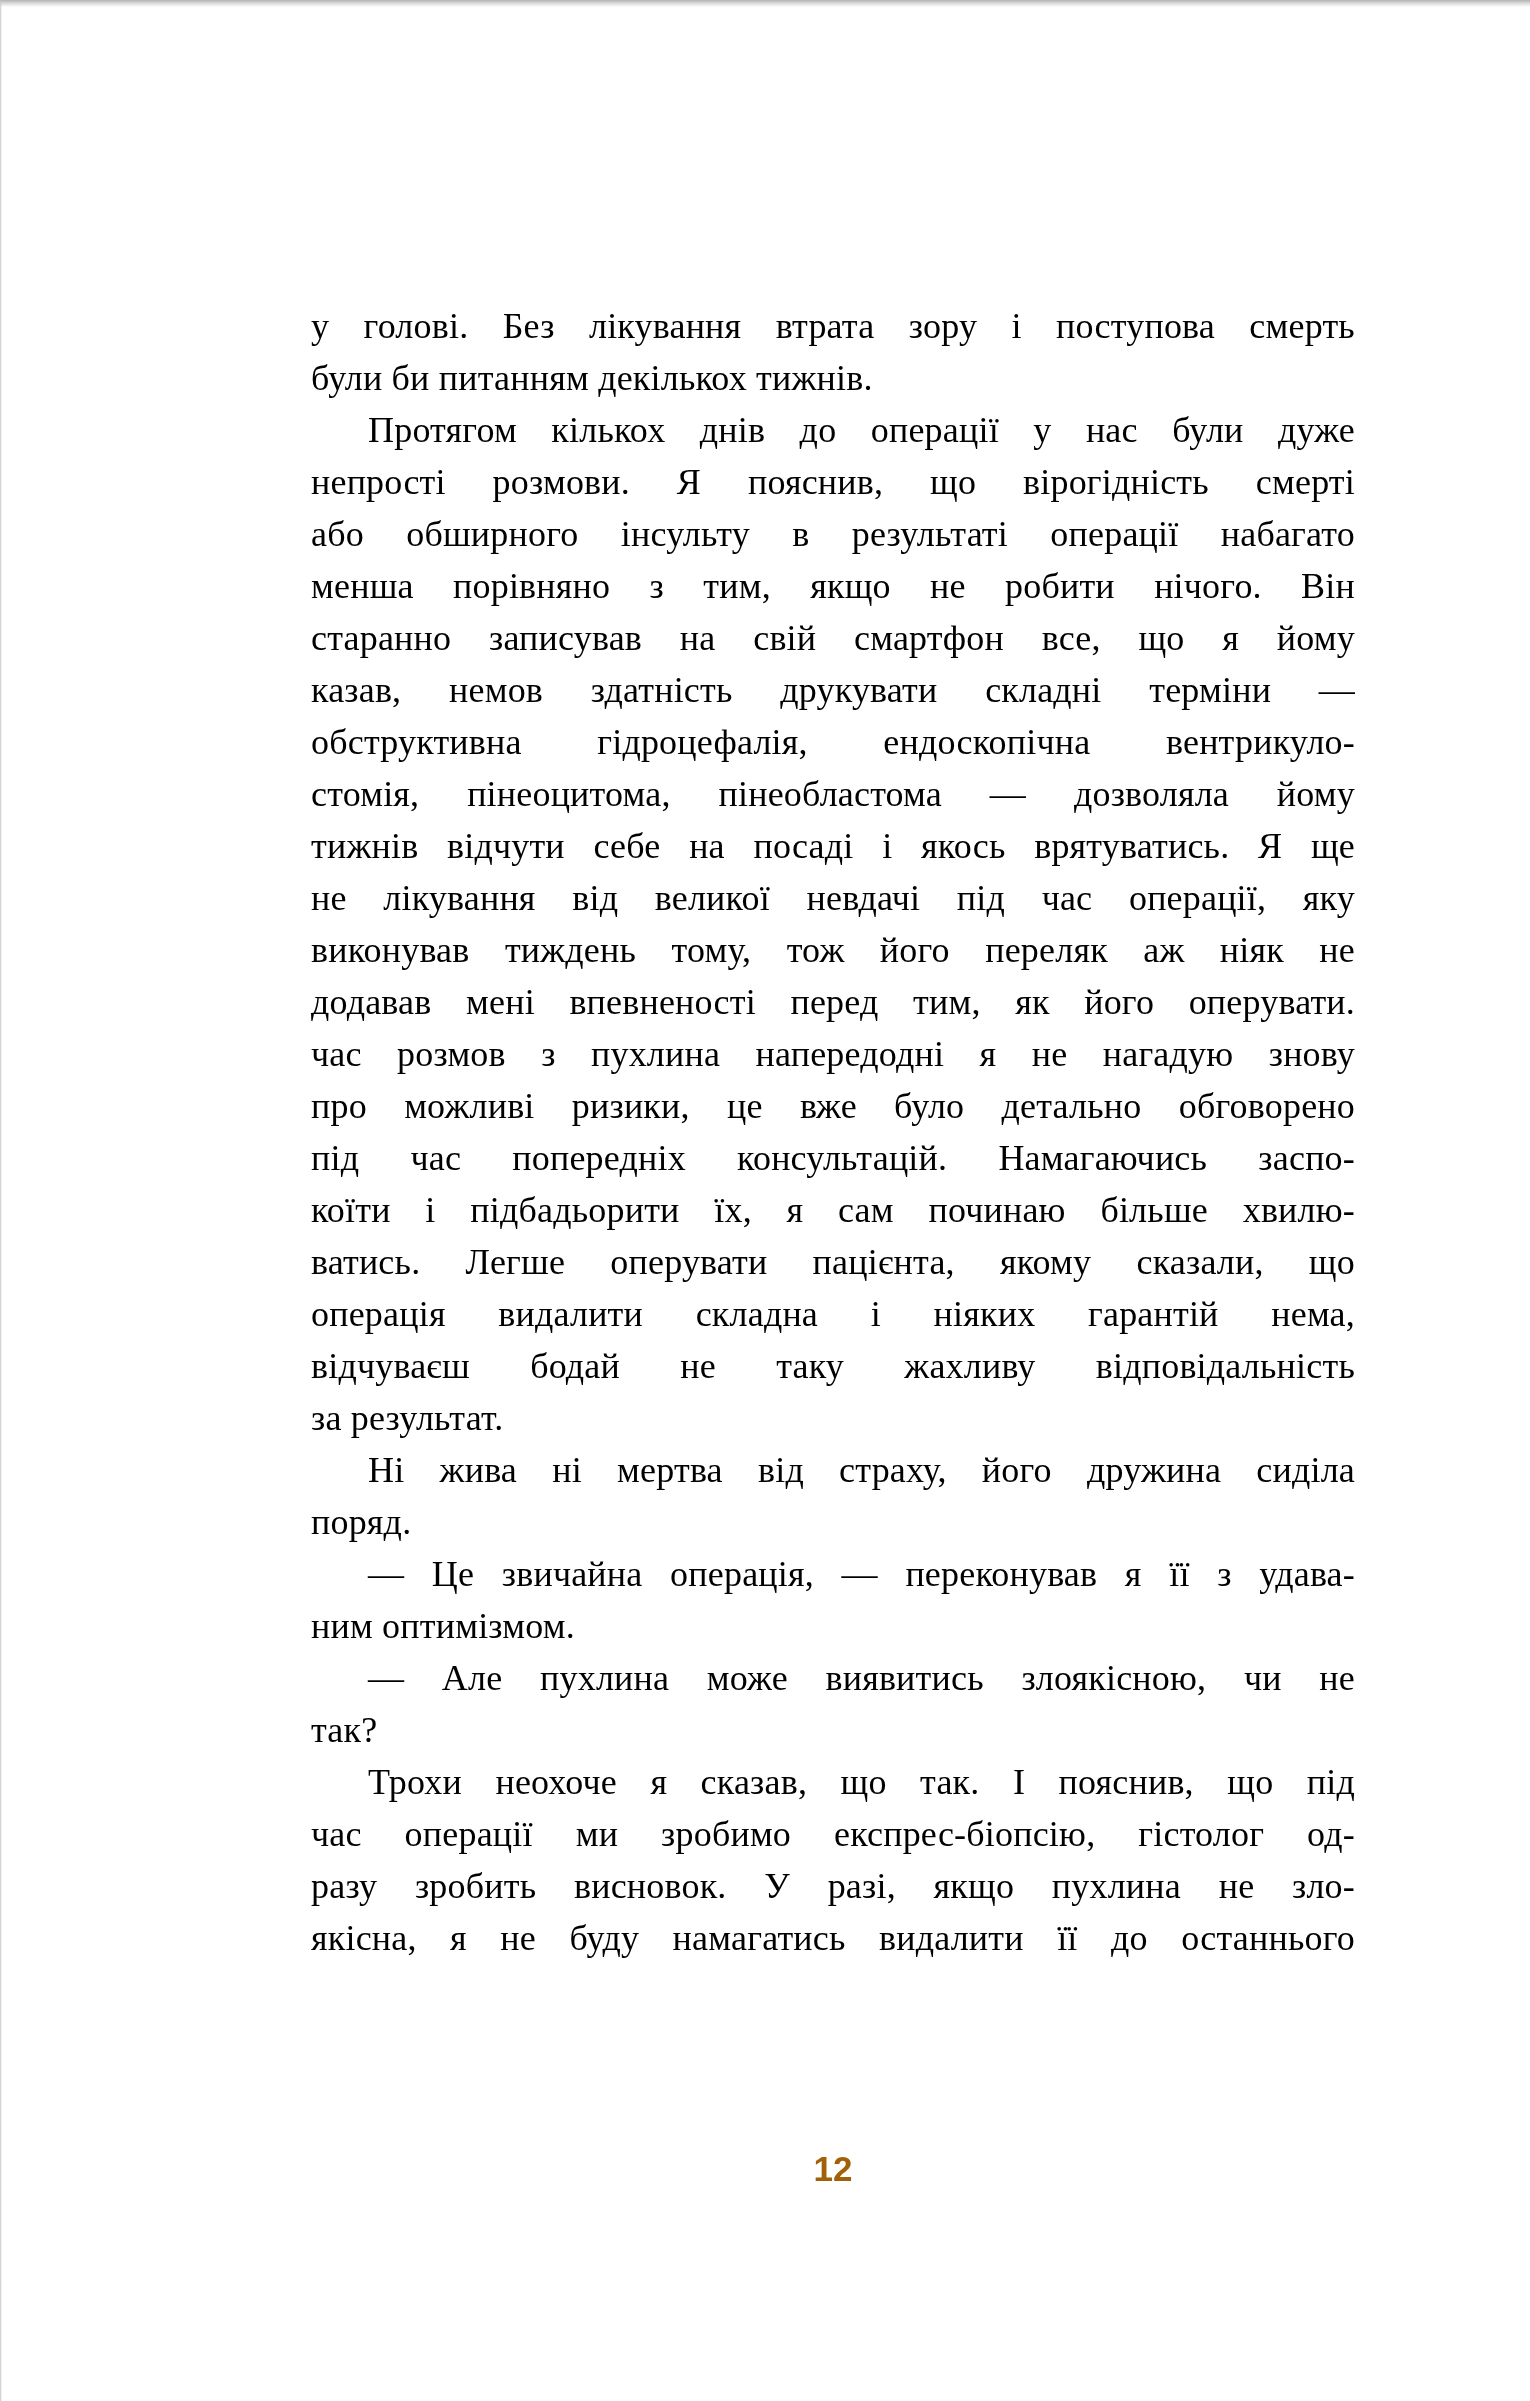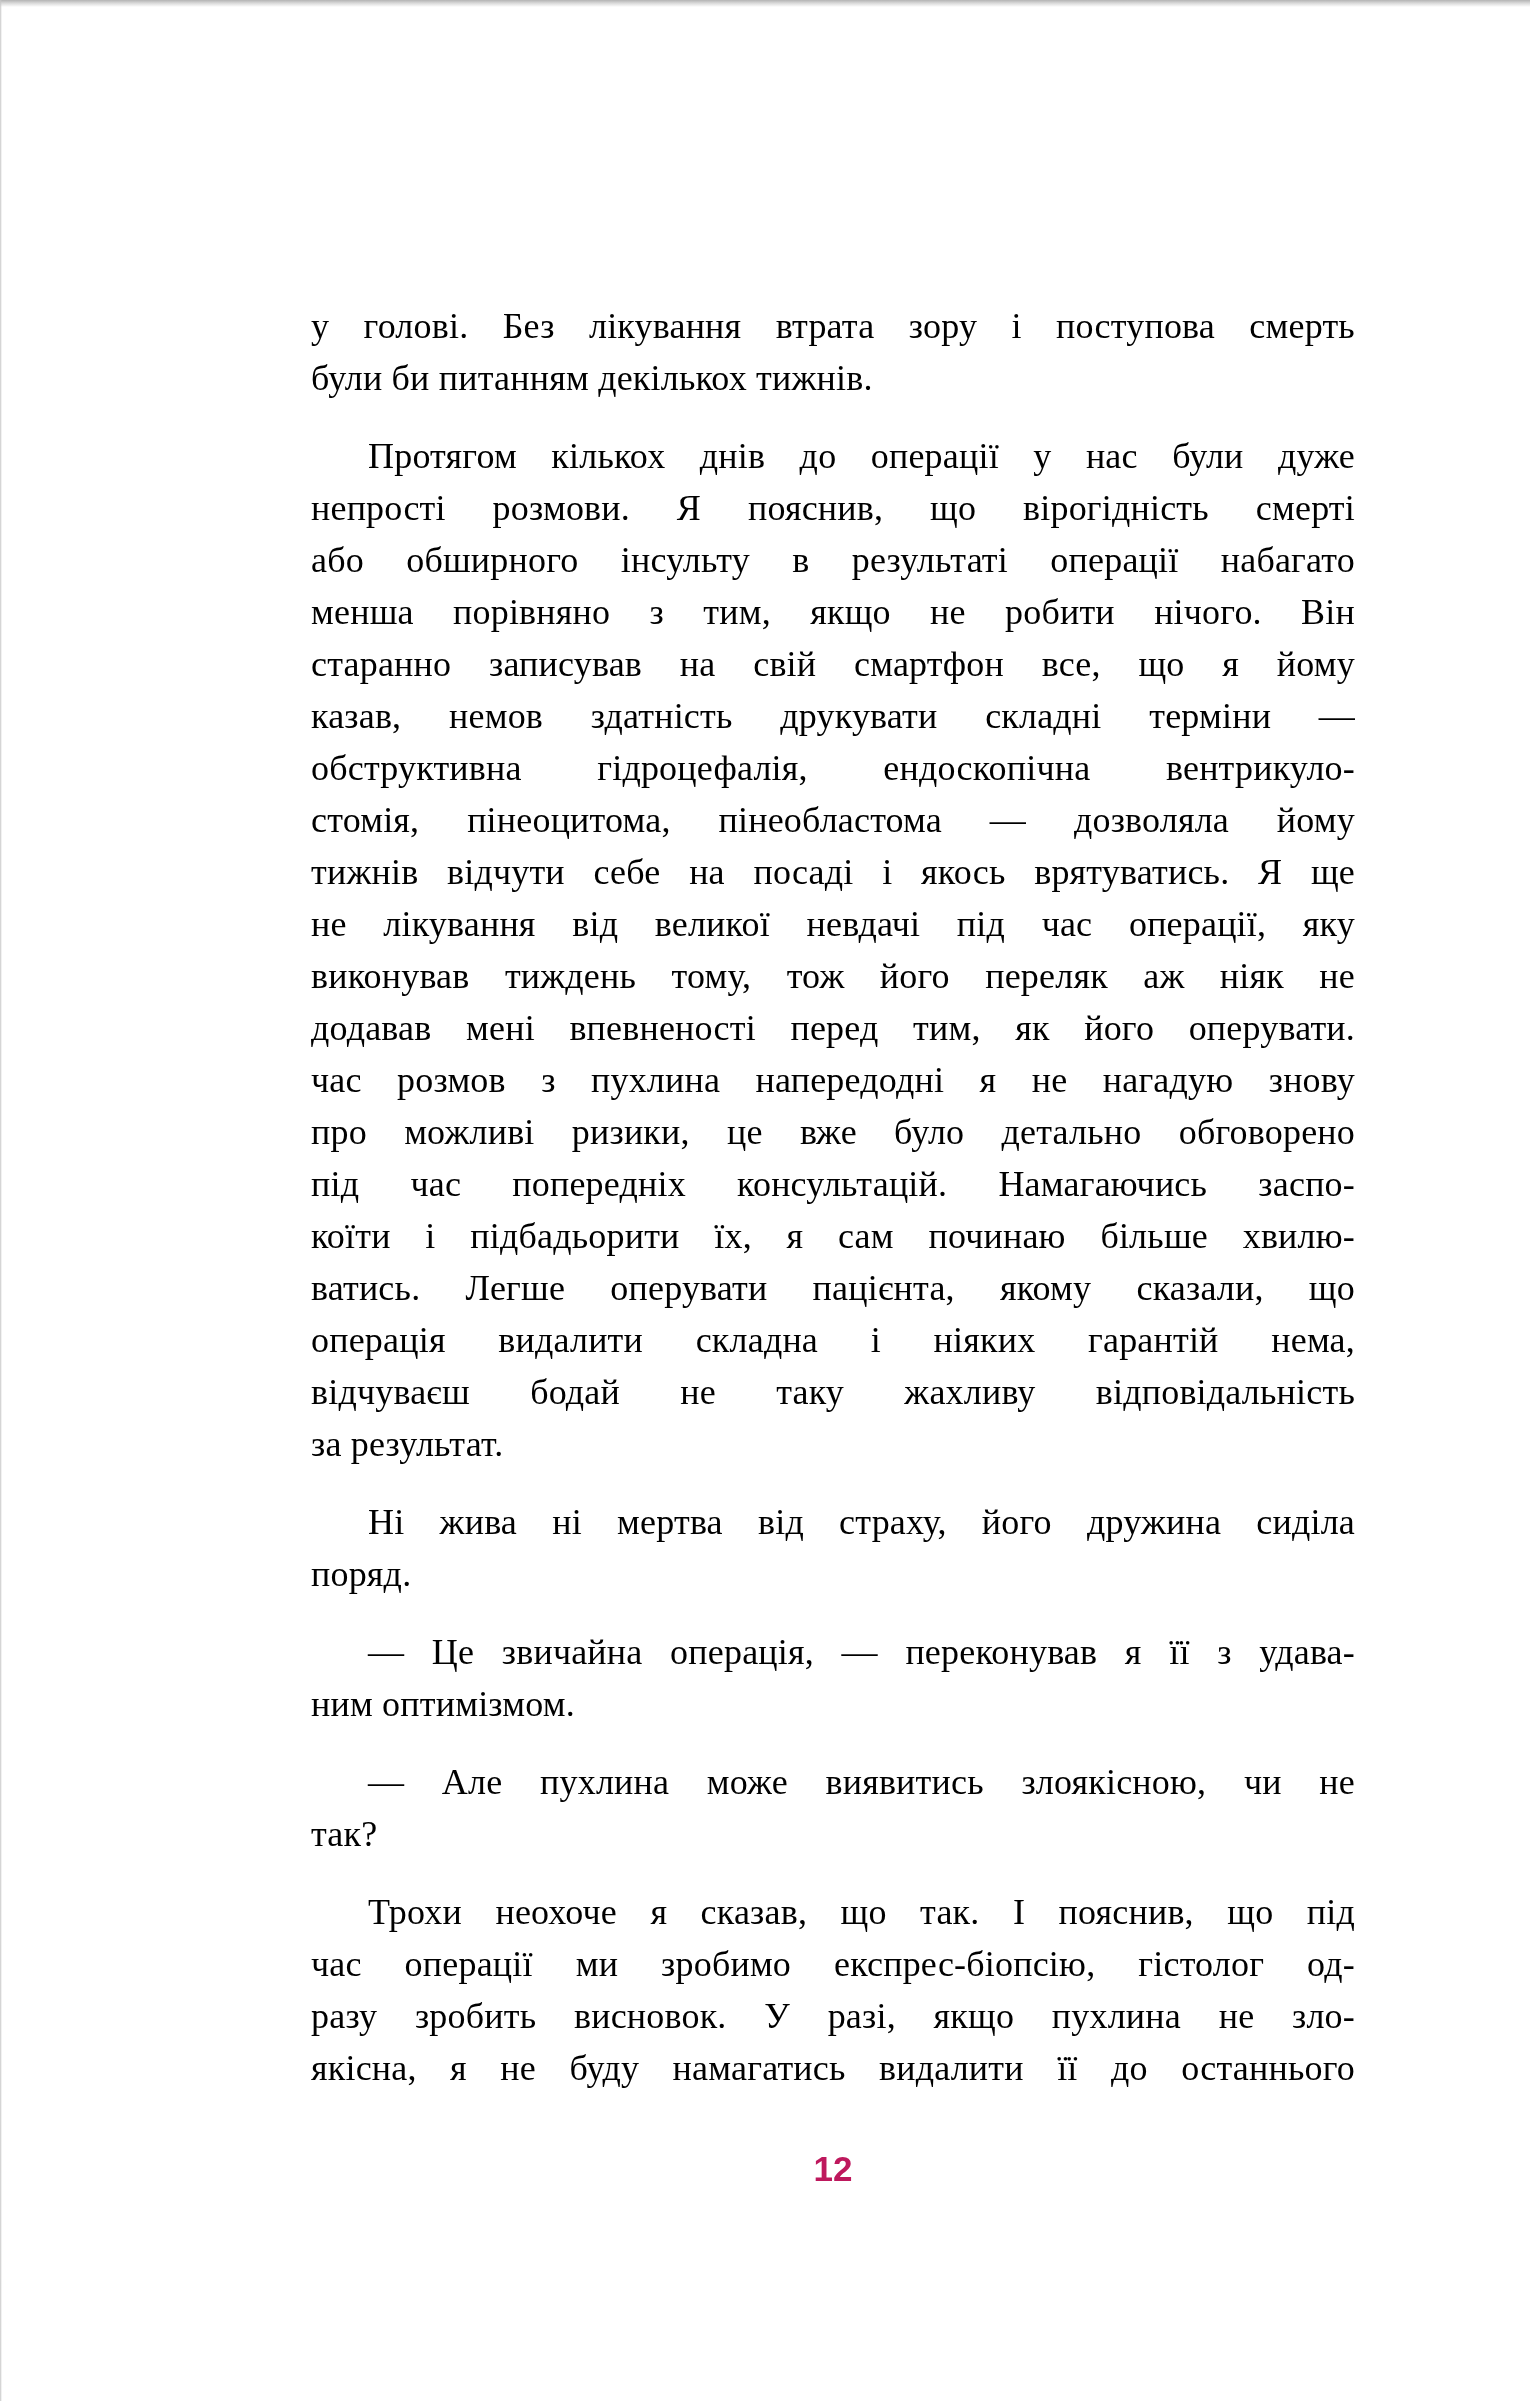--- a/index.html
+++ b/index.html
@@ -39,21 +39,20 @@
     height: 52px;
     text-align: justify;
     text-align-last: justify;
   }
   .line.last {
     text-align: left;
     text-align-last: left;
   }
   .line.indent {
     padding-left: 57px;
-    margin-top: 26px;
   }
   .page-number {
     position: absolute;
     left: 311px;
     top: 2146px;
     width: 1044px;
     text-align: center;
     font-family: "Liberation Sans", sans-serif;
     font-weight: 700;
     font-size: 35px;
@@ -94,14 +93,14 @@
     <div class="line indent">— Це звичайна операція, — переконував я її з удава-</div>
     <div class="line last">ним оптимізмом.</div>
     <div class="line indent">— Але пухлина може виявитись злоякісною, чи не</div>
     <div class="line last">так?</div>
     <div class="line indent">Трохи неохоче я сказав, що так. І пояснив, що під</div>
     <div class="line">час операції ми зробимо експрес-біопсію, гістолог од-</div>
     <div class="line">разу зробить висновок. У разі, якщо пухлина не зло-</div>
     <div class="line">якісна, я не буду намагатись видалити її до останнього</div>
   </div>
 
-<div class="page-number" style="color: #be185d;">12</div>
+<div class="page-number" style="color: #a16207;">12</div>
 
 
 </body></html>

